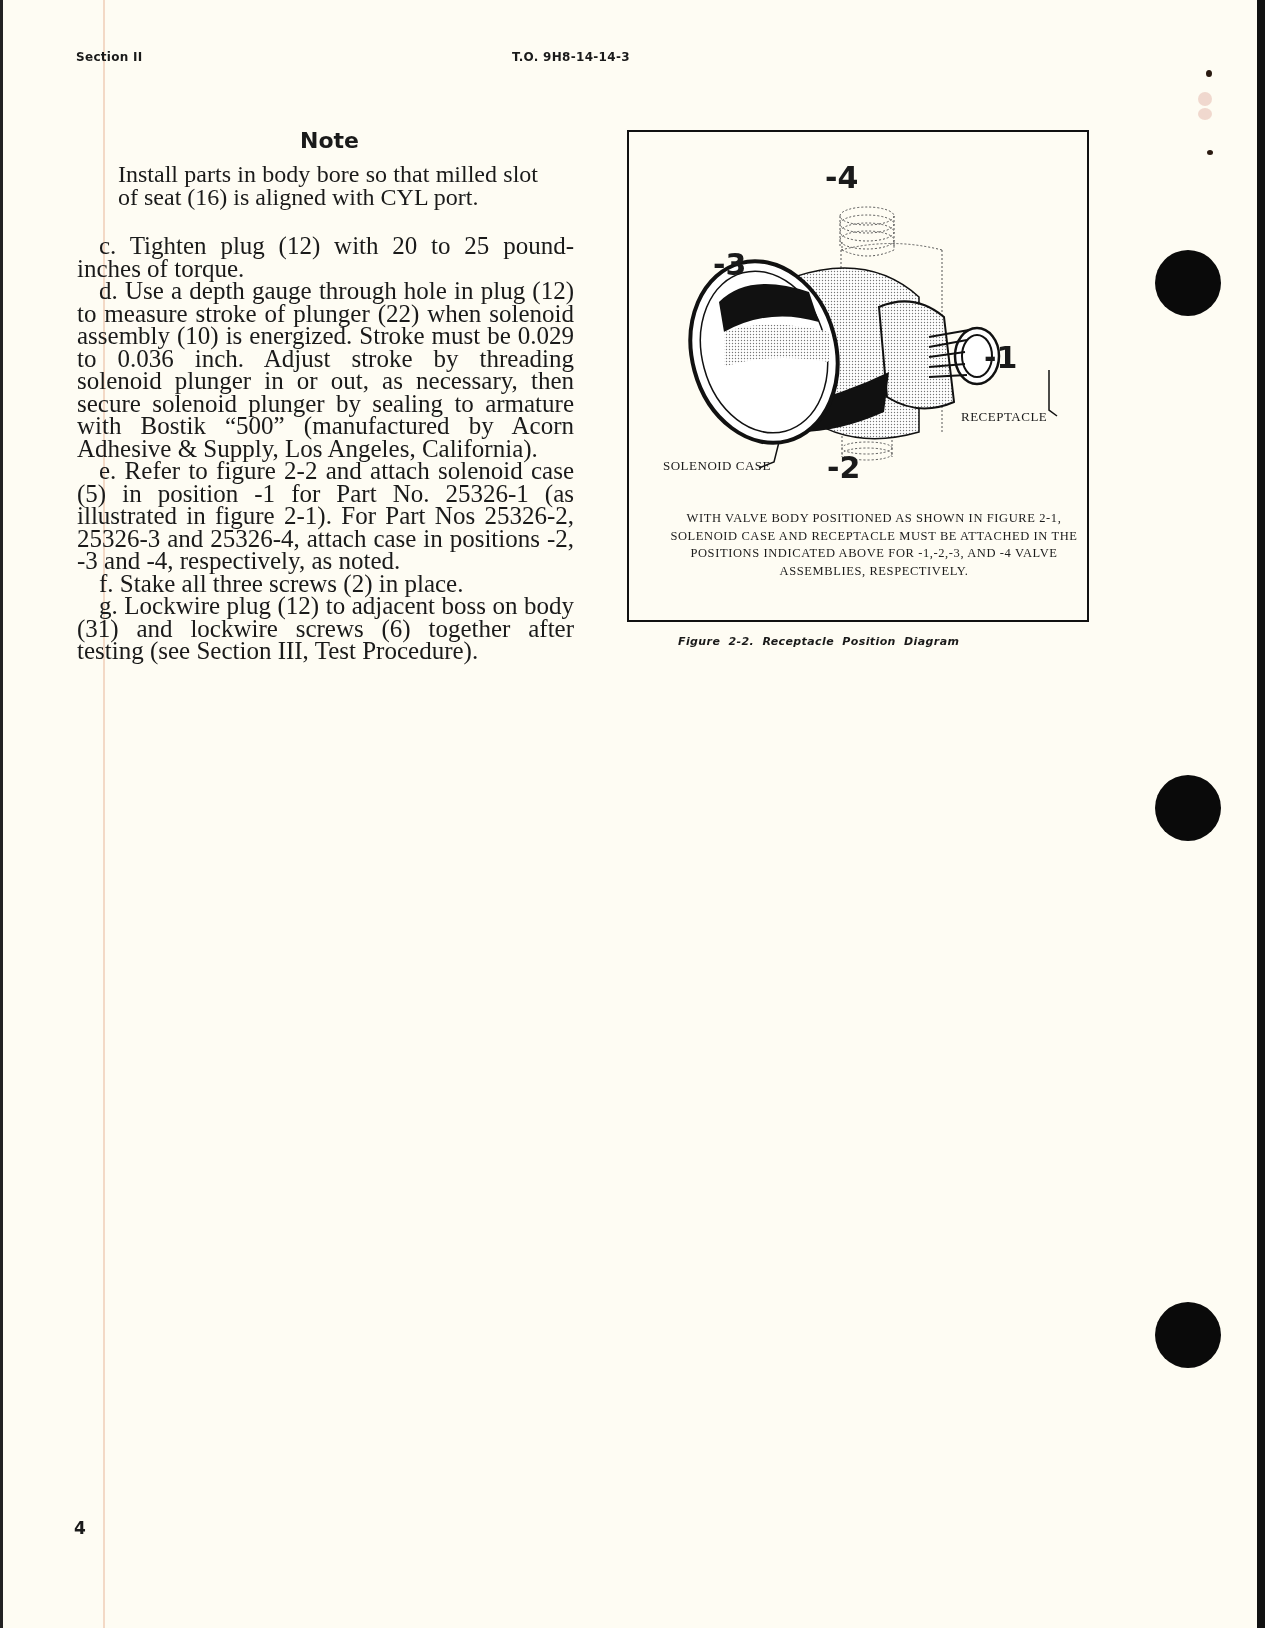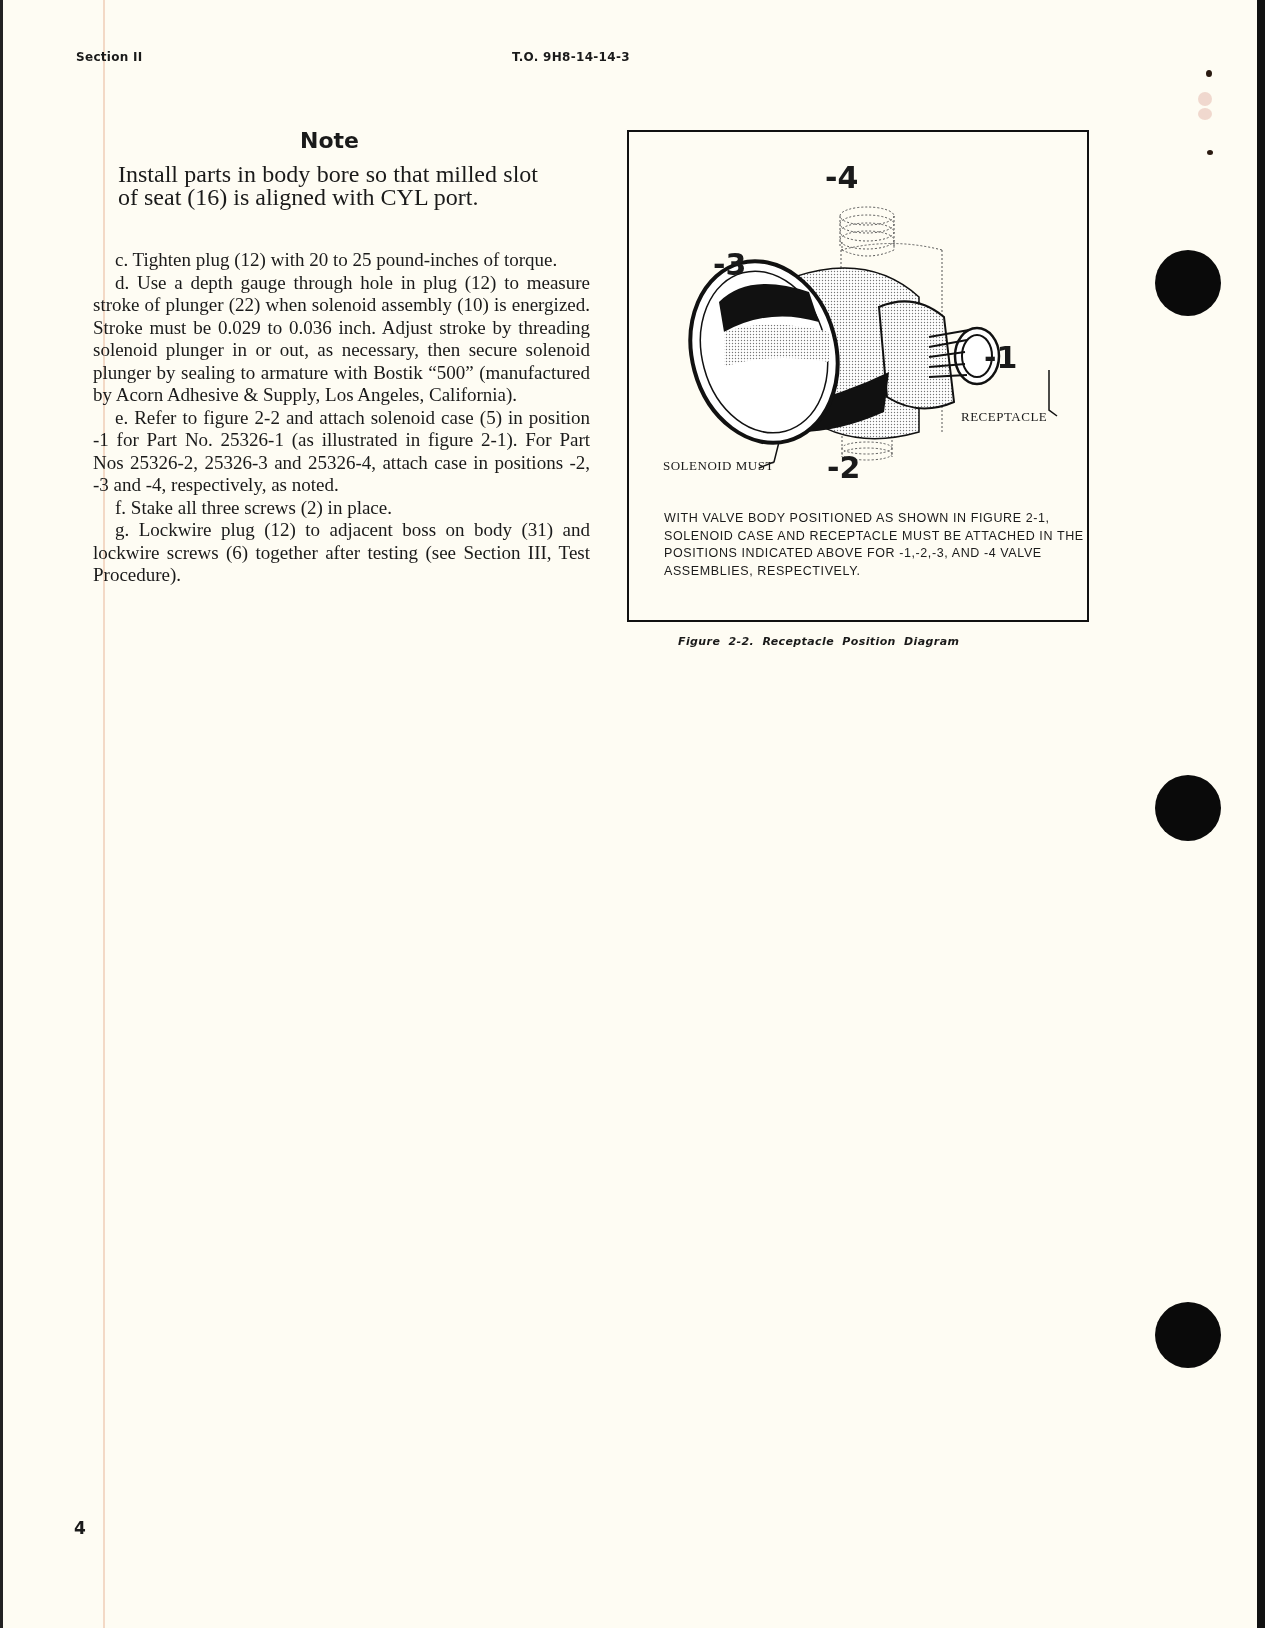--- a/index.html
+++ b/index.html
@@ -13,28 +13,28 @@
   .page-edge-right { position: absolute; right: 0; top: 0; width: 8px; height: 1628px; background: #111; }
   .margin-line { position: absolute; left: 103px; top: 0; width: 2px; height: 1628px; background: #f3d9c6; }
 
   .hdr { position: absolute; top: 50px; font-family: "DejaVu Sans", sans-serif; font-weight: bold; font-size: 12px; letter-spacing: 0.3px; }
   .hdr-left { left: 76px; }
   .hdr-right { left: 512px; }
 
   .note-title { position: absolute; left: 300px; top: 128px; font-family: "DejaVu Sans", sans-serif; font-weight: bold; font-size: 22px; }
   .note-body { position: absolute; left: 118px; top: 163px; width: 420px; font-size: 24px; line-height: 23px; text-align: justify; }
 
-  .body-text { position: absolute; left: 77px; top: 249px; width: 497px; font-size: 19px; line-height: 22.5px; text-align: justify; margin-left: 16px; }
+  .body-text { position: absolute; left: 77px; top: 235px; width: 497px; font-size: 25px; line-height: 22.5px; text-align: justify; }
   .para { margin: 0; text-indent: 22px; }
 
   .fig-box { position: absolute; left: 627px; top: 130px; width: 462px; height: 492px; border: 2.5px solid #111; box-sizing: border-box; }
   .fig-svg { position: absolute; left: 0; top: 0; }
   .pos-label { position: absolute; font-family: "DejaVu Sans", sans-serif; font-weight: bold; font-size: 30px; }
   .callout { position: absolute; font-family: Liberation Serif, serif; font-size: 13px; letter-spacing: 0.5px; }
-  .fig-note { position: absolute; left: 35px; top: 378px; width: 420px; font-family: Liberation Sans, sans-serif; font-size: 12.5px; line-height: 17.5px; letter-spacing: 0.6px; }
+  .fig-note { position: absolute; left: 35px; top: 378px; width: 420px; font-family: Liberation Serif, serif; font-size: 12.5px; line-height: 17.5px; letter-spacing: 0.6px; text-align: center; }
   .fig-caption { position: absolute; left: 678px; top: 635px; font-family: "DejaVu Sans", sans-serif; font-weight: bold; font-style: italic; font-size: 11px; letter-spacing: 0.4px; word-spacing: 4px; }
 
   .punch { position: absolute; width: 66px; height: 66px; border-radius: 50%; background: #0a0a0a; left: 1155px; }
   .mark { position: absolute; background: #2a1a10; border-radius: 50%; }
   .stain { position: absolute; background: #e9c9be; border-radius: 50%; opacity: 0.7; }
 
   .page-num { position: absolute; left: 74px; top: 1518px; font-family: "DejaVu Sans", sans-serif; font-weight: bold; font-size: 17px; }
 </style>
 </head>
 <body>
@@ -100,21 +100,21 @@
     <path d="M 420 238 L 420 278 L 428 284" fill="none" stroke="#111" stroke-width="1.5"></path>
     <path d="M 150 310 L 145 330 L 130 336" fill="none" stroke="#111" stroke-width="1.5"></path>
   </svg>
 
   <div class="pos-label" style="left:196px; top:28px;">-4</div>
   <div class="pos-label" style="left:84px; top:115px;">-3</div>
   <div class="pos-label" style="left:355px; top:208px;">-1</div>
   <div class="pos-label" style="left:198px; top:318px;">-2</div>
 
   <div class="callout" style="left:332px; top:277px;">RECEPTACLE</div>
-  <div class="callout" style="left:34px; top:326px;">SOLENOID MUST</div>
+  <div class="callout" style="left:34px; top:326px;">SOLENOID CASE</div>
 
   <div class="fig-note">WITH VALVE BODY POSITIONED AS SHOWN IN FIGURE 2-1, SOLENOID CASE AND RECEPTACLE MUST BE ATTACHED IN THE POSITIONS INDICATED ABOVE FOR -1,-2,-3, AND -4 VALVE ASSEMBLIES, RESPECTIVELY.</div>
 </div>
 
 <div class="fig-caption">Figure 2-2.   Receptacle Position Diagram</div>
 
 <div class="mark" style="left:1206px; top:70px; width:6px; height:7px;"></div>
 <div class="stain" style="left:1198px; top:92px; width:14px; height:14px;"></div>
 <div class="stain" style="left:1198px; top:108px; width:14px; height:12px;"></div>
 <div class="mark" style="left:1207px; top:150px; width:6px; height:5px;"></div>

